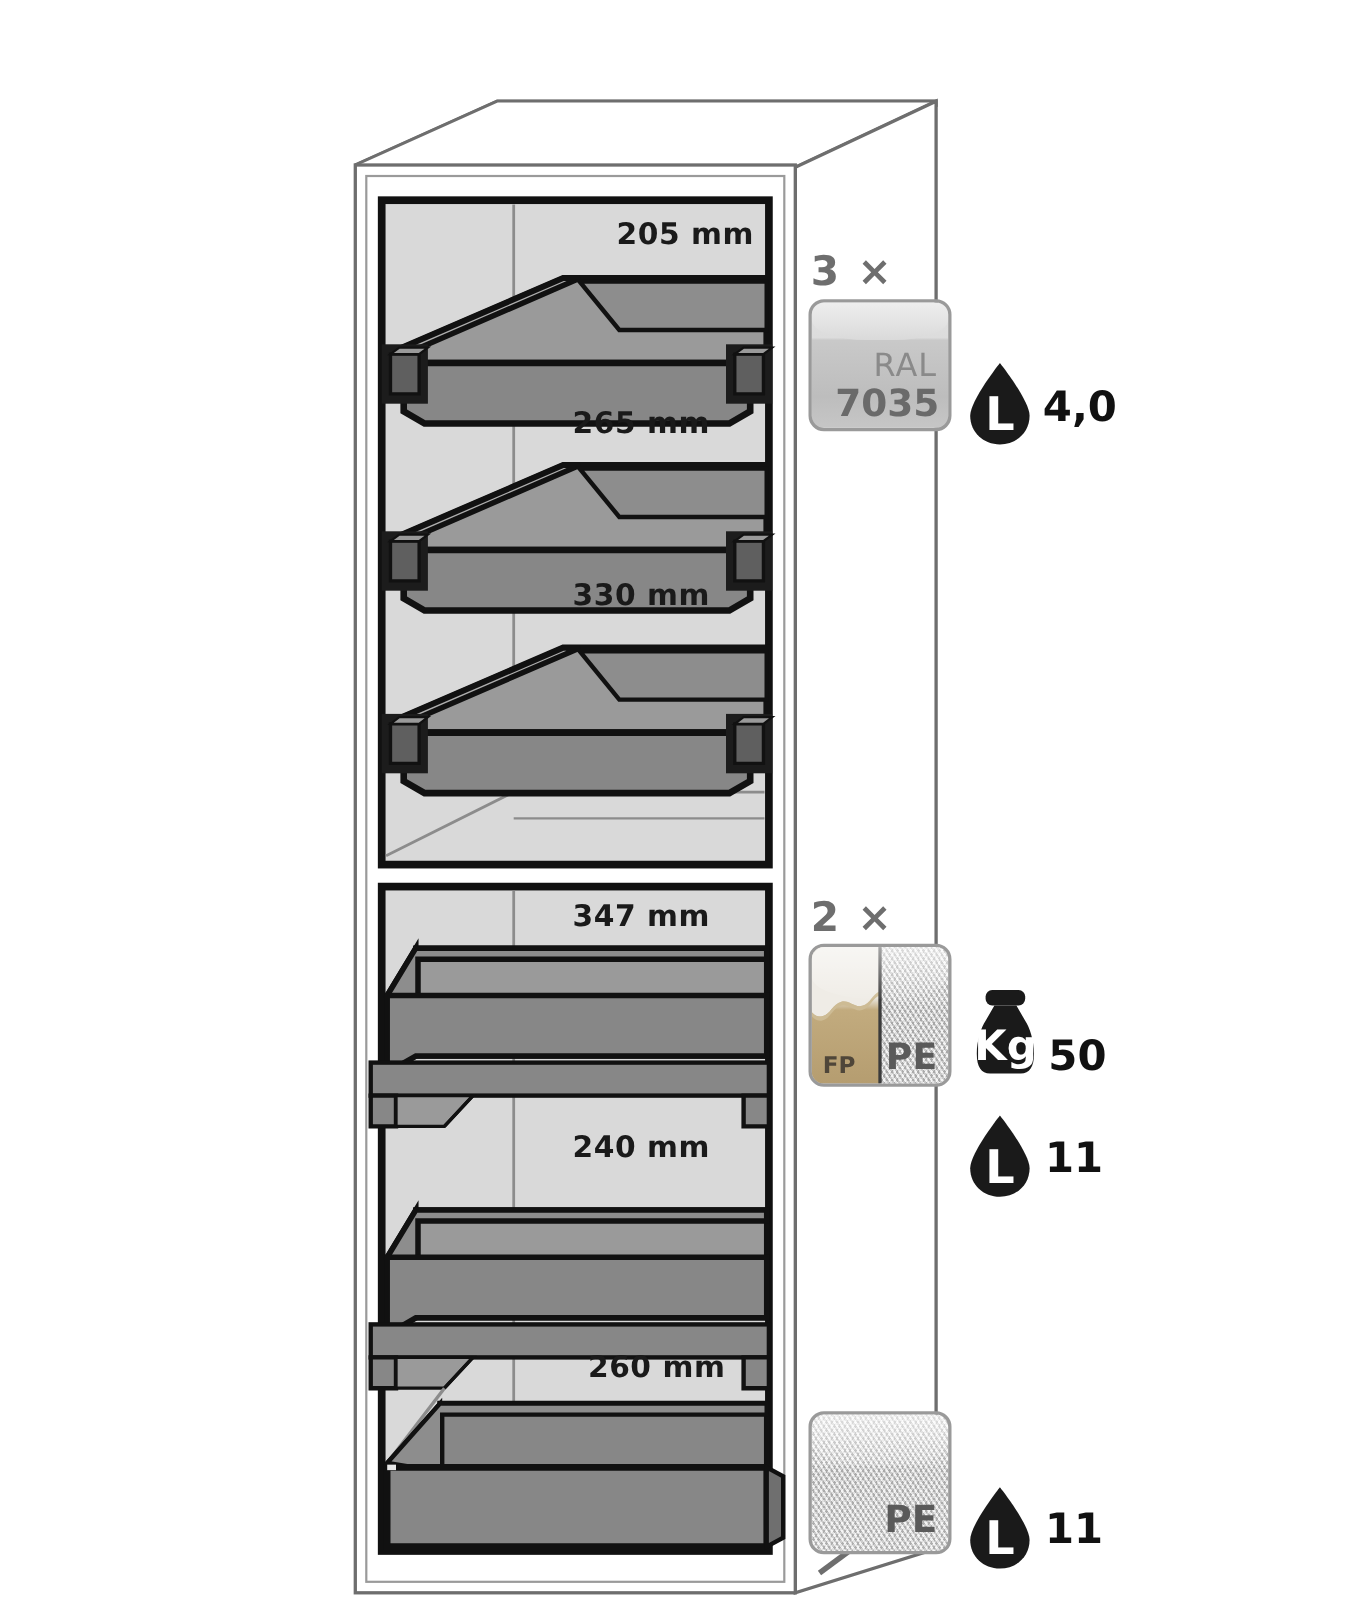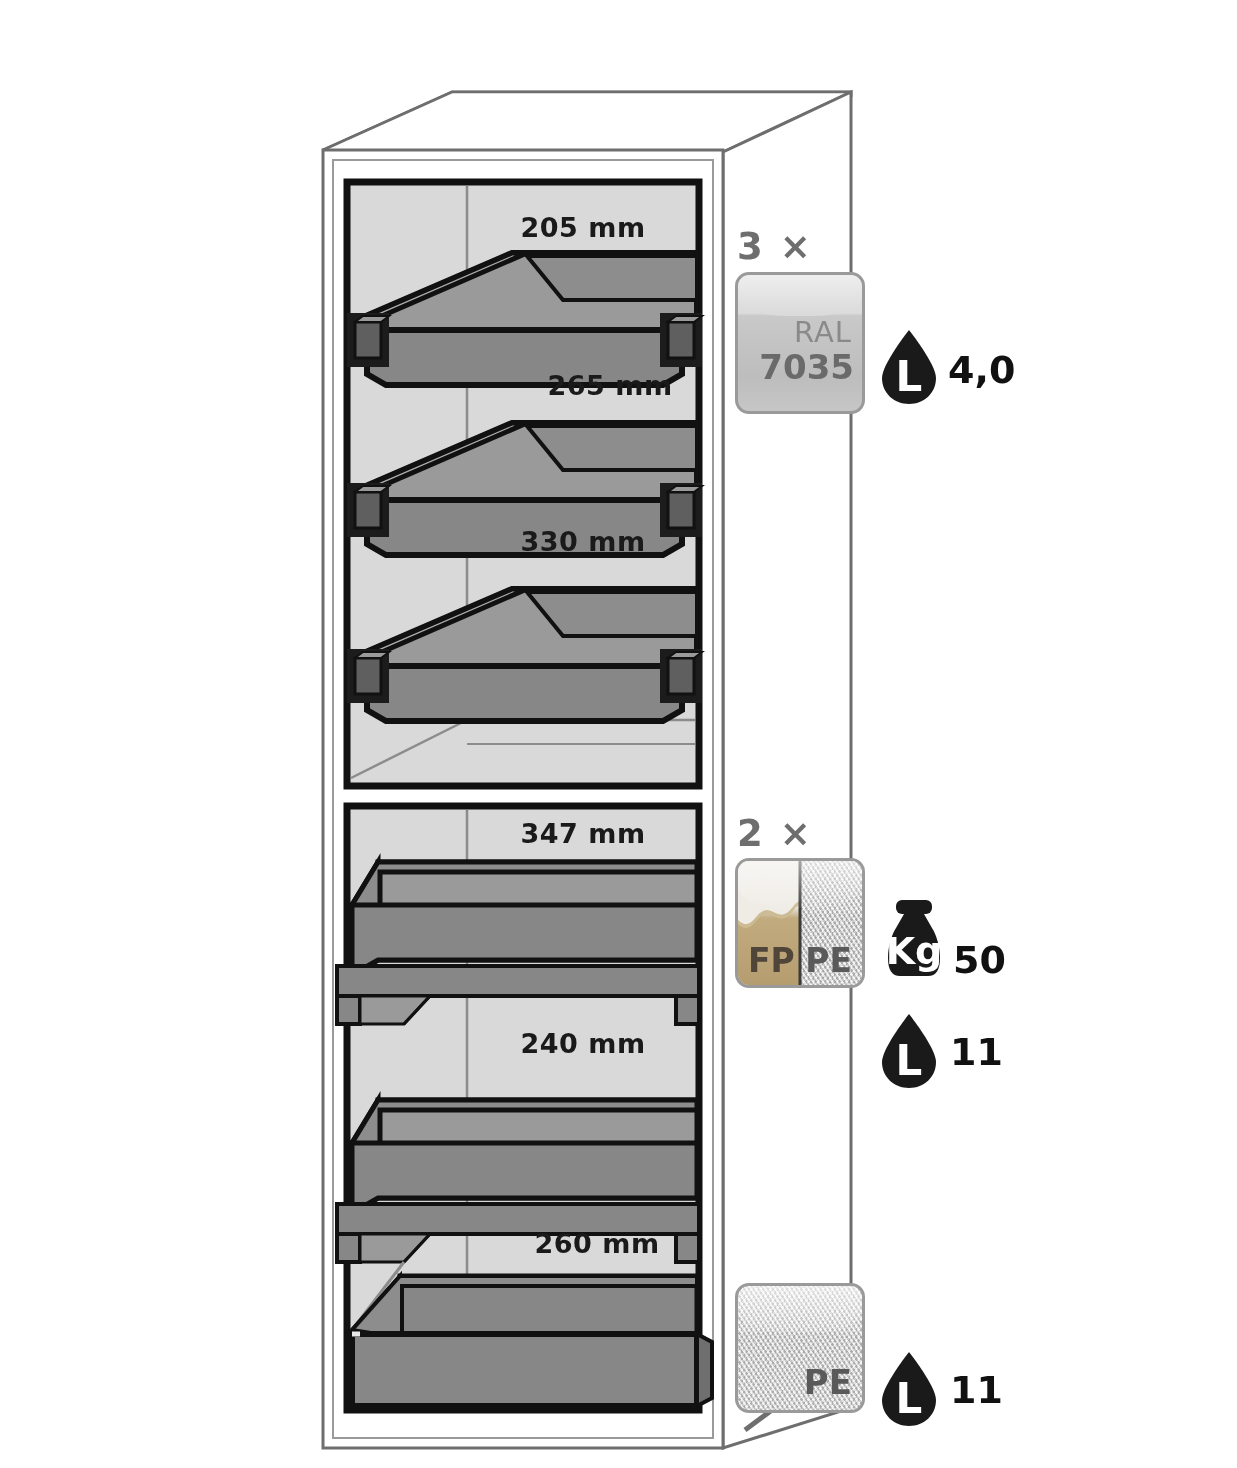--- a/index.html
+++ b/index.html
@@ -115,21 +115,21 @@
       repeating-linear-gradient(57deg, rgba(255,255,255,.55) 0 2px, rgba(130,130,130,.30) 2px 4px),
       repeating-linear-gradient(123deg, rgba(255,255,255,.45) 0 2px, rgba(120,120,120,.28) 2px 4px),
       linear-gradient(to bottom, #e4e4e4 0%, #dedede 40%, #cdcdcd 43%, #d6d6d6 100%);
   }
   .tile-divider {
     position: absolute;
     left: 50%; top: 0; width: 3px; height: 100%;
     background: #3b3b3b;
     transform: translateX(-1.5px);
   }
-  .fp-text { left: 10px; bottom: 5px; font-size: 33px; color: #4f4639; }
+  .fp-text { left: 10px; bottom: 5px; font-size: 21px; color: #4f4639; }
   .pe-text-half { right: 10px; bottom: 5px; font-size: 33px; color: #5a5a5a; }
 
   .pe-tile {
     background:
       repeating-linear-gradient(57deg, rgba(255,255,255,.55) 0 2px, rgba(130,130,130,.28) 2px 4px),
       repeating-linear-gradient(123deg, rgba(255,255,255,.45) 0 2px, rgba(120,120,120,.26) 2px 4px),
       linear-gradient(to bottom, #e8e8e8 0%, #e2e2e2 36%, #cfcfcf 39%, #d8d8d8 100%);
   }
   .pe-text { right: 10px; bottom: 8px; font-size: 34px; color: #5a5a5a; }
 
@@ -268,35 +268,35 @@
       <polygon points="352,1334 697,1334 697,1406 352,1406" fill="#878787" stroke="#111111" stroke-width="6"></polygon>
       <polygon points="697,1334 712,1342 712,1398 697,1406" fill="#6f6f6f" stroke="#111111" stroke-width="4"></polygon>
       <line x1="352" y1="1334" x2="360" y2="1334" stroke="#e9e9e9" stroke-width="5"></line>
     </g>
 
     <g>
       <line x1="799" y1="1390" x2="745" y2="1430" stroke="#6e6e6e" stroke-width="5"></line>
     </g>
   </svg>
 
-  <div class="dim-label" style="left:467px; top:212px; width:232px;">205 mm</div>
-
-  <div class="dim-label" style="left:494px; top:370px; width:232px;">265 mm</div>
+  <div class="dim-label" style="left:467px; top:198px; width:232px;padding-left:40px;">205 mm</div>
+
+  <div class="dim-label" style="left:467px; top:370px; width:232px;">265 mm</div>
 
   <div class="dim-label" style="left:467px; top:526px; width:232px;">330 mm</div>
 
   <div class="dim-label" style="left:467px; top:818px; width:232px;">347 mm</div>
 
   <div class="dim-label" style="left:467px; top:1028px; width:232px;">240 mm</div>
 
   <div class="dim-label" style="left:481px; top:1228px; width:232px;">260 mm</div>
 
   <div class="count-label" style="left:737px; top:225px;">3 ×</div>
 
-  <div class="tile ral-tile" style="left:735px; top:272px; width:130px; height:142px;">
+  <div class="tile ral-tile" style="left:735px; top:272px; width:130px; height:120px;">
     <div class="ral-top"></div>
     <div class="tile-text ral-line1">RAL</div>
     <div class="tile-text ral-line2">7035</div>
   </div>
 
   <div class="icon-box" style="left:878px; top:328px; width:62px; height:78px;">
     <svg viewBox="0 0 62 78" width="62" height="78">
       <path d="M31 2 C31 2 58 36 58 50 C58 65 46 76 31 76 C16 76 4 65 4 50 C4 36 31 2 31 2 Z" fill="#1a1a1a"></path>
       <text x="31" y="63" text-anchor="middle" fill="#ffffff" font-family="DejaVu Sans, Liberation Sans, sans-serif" font-weight="bold" font-size="42">L</text>
     </svg>

